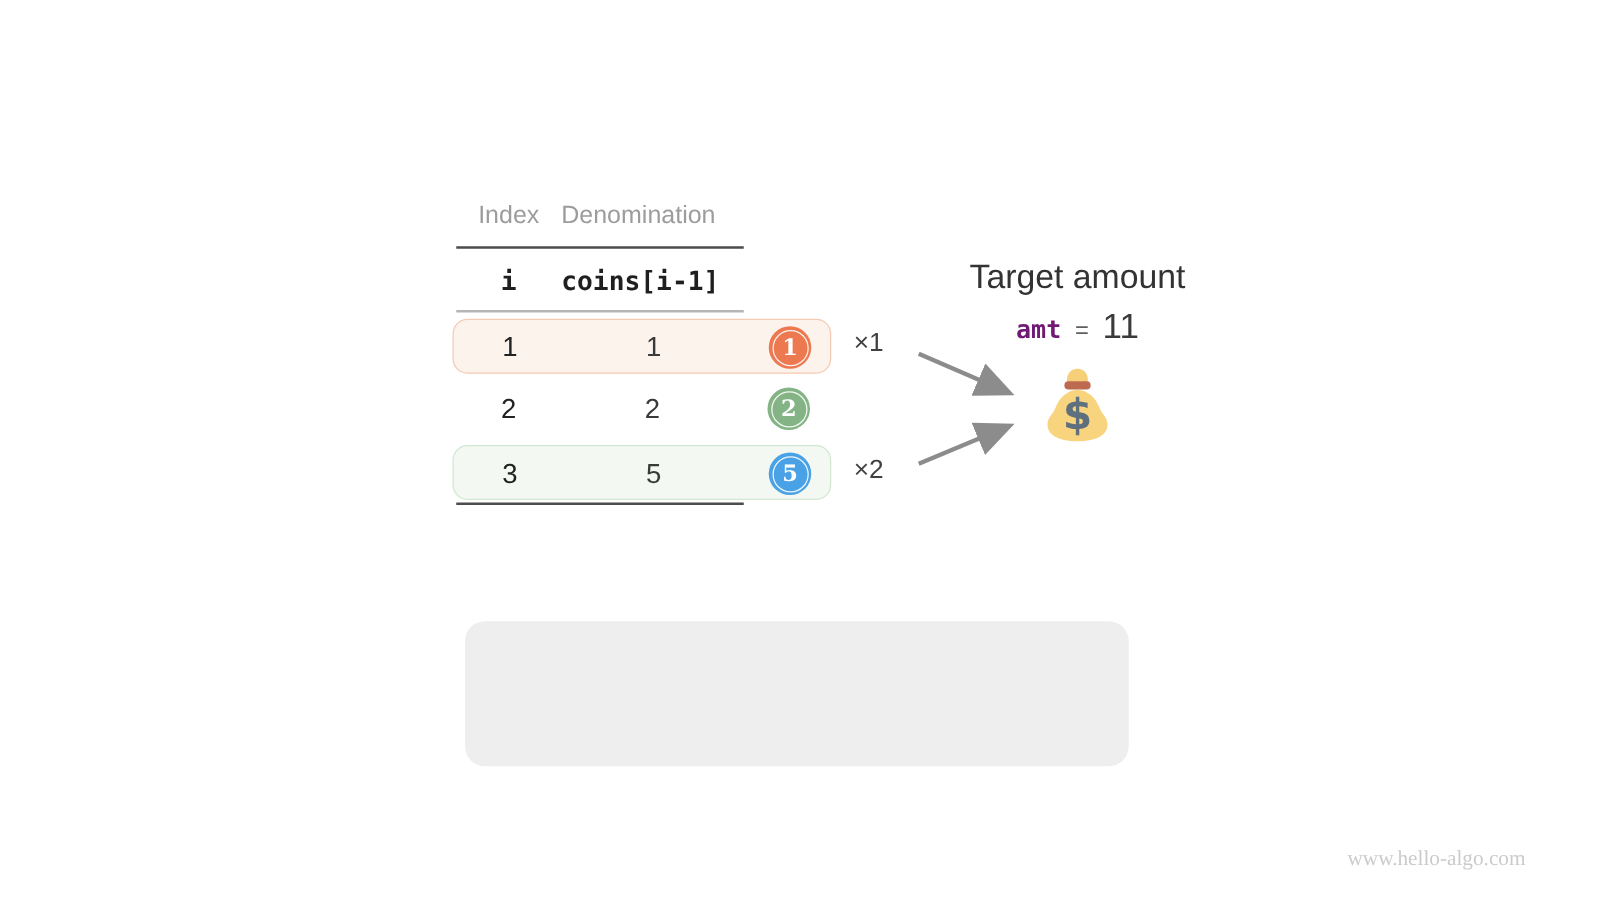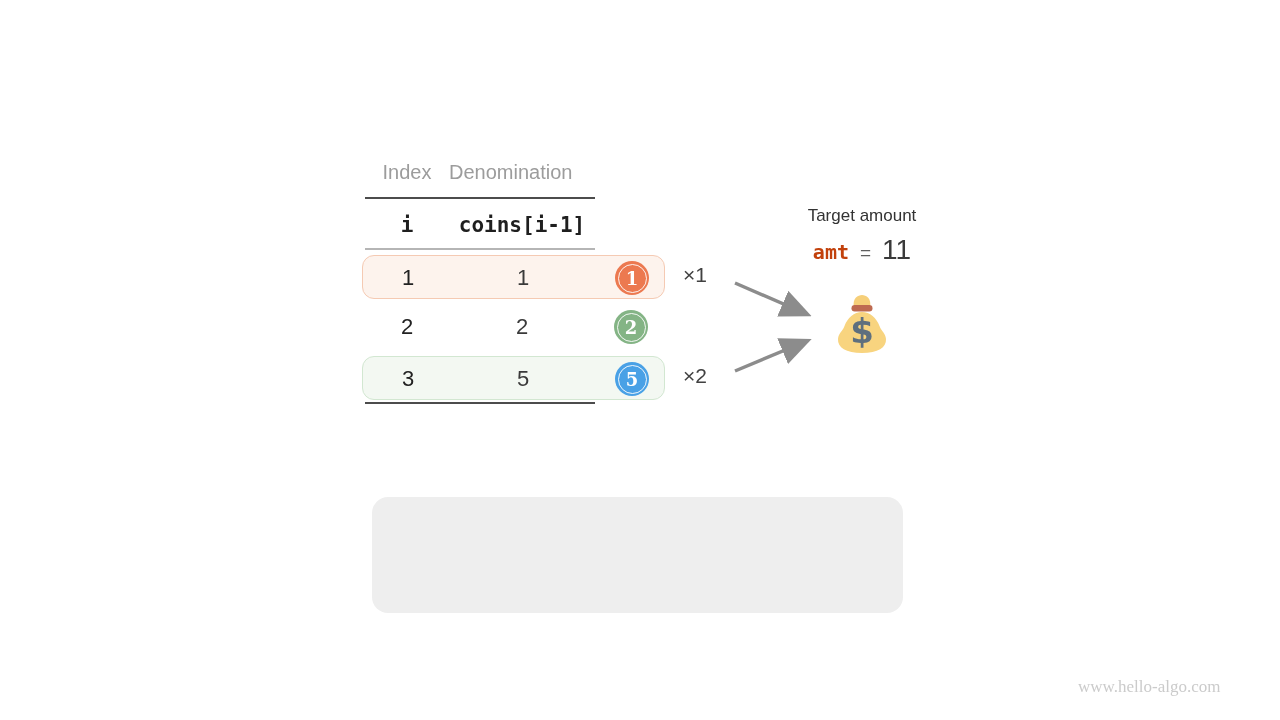--- a/index.html
+++ b/index.html
@@ -12,21 +12,21 @@
   .col-headers .c1{width:84px;text-align:center;}
   .col-headers .c2{width:146px;text-align:left;}
 
   .rule{position:absolute;left:365px;width:230px;height:2px;}
   .rule-dark{background:#4c4c4c;}
   .rule-light{background:#b5b5b5;}
 
   .sub-headers{position:absolute;left:365px;top:213px;width:230px;display:flex;
                font-family:"DejaVu Sans Mono",monospace;font-weight:700;font-size:21px;color:#1f1f1f;}
   .sub-headers .c1{width:84px;text-align:center;}
-  .sub-headers .c2{width:146px;text-align:center;}
+  .sub-headers .c2{width:146px;text-align:left;}
 
   
   .row{position:absolute;left:362px;width:303px;height:44px;border-radius:12px;
        box-sizing:border-box;}
   .row .idx{position:absolute;left:0;width:90px;top:0;height:44px;line-height:44px;
             text-align:center;font-size:22px;color:#222;}
   .row .den{position:absolute;left:115px;width:90px;top:0;height:44px;line-height:44px;
             text-align:center;font-size:22px;color:#3a3a3a;}
   .row .coin{position:absolute;left:252px;top:5px;}
   .hl-orange{background:#fdf3ed;border:1px solid #f5cab3;}
@@ -37,23 +37,23 @@
         align-items:center;justify-content:center;color:#fff;font-weight:700;
         font-size:18px;font-family:"DejaVu Serif",serif;}
   .coin::after{content:"";position:absolute;inset:2.5px;border:1.6px solid rgba(255,255,255,.9);
         border-radius:50%;}
 
   
   .mult{position:absolute;left:683px;font-size:21px;color:#414141;}
 
   
   .target{position:absolute;left:762px;top:206px;width:200px;text-align:center;}
-  .target .t-label{font-size:17px;color:#333;}
+  .target .t-label{font-size:27px;color:#333;}
   .target .t-eq{margin-top:8px;display:flex;justify-content:center;align-items:baseline;gap:11px;}
-  .target .t-var{font-family:"DejaVu Sans Mono",monospace;font-weight:700;font-size:20px;color:#c2410c;}
+  .target .t-var{font-family:"DejaVu Sans Mono",monospace;font-weight:700;font-size:20px;color:#701a75;}
   .target .t-equals{font-size:19px;color:#5f5f5f;}
   .target .t-val{font-size:28px;color:#3a3a3a;}
 
   
   .arrows{position:absolute;left:722px;top:272px;}
   .moneybag{position:absolute;left:827px;top:292px;}
 
   
   .result{position:absolute;left:372px;top:497px;width:531px;height:116px;
           background:#eeeeee;border-radius:16px;}

